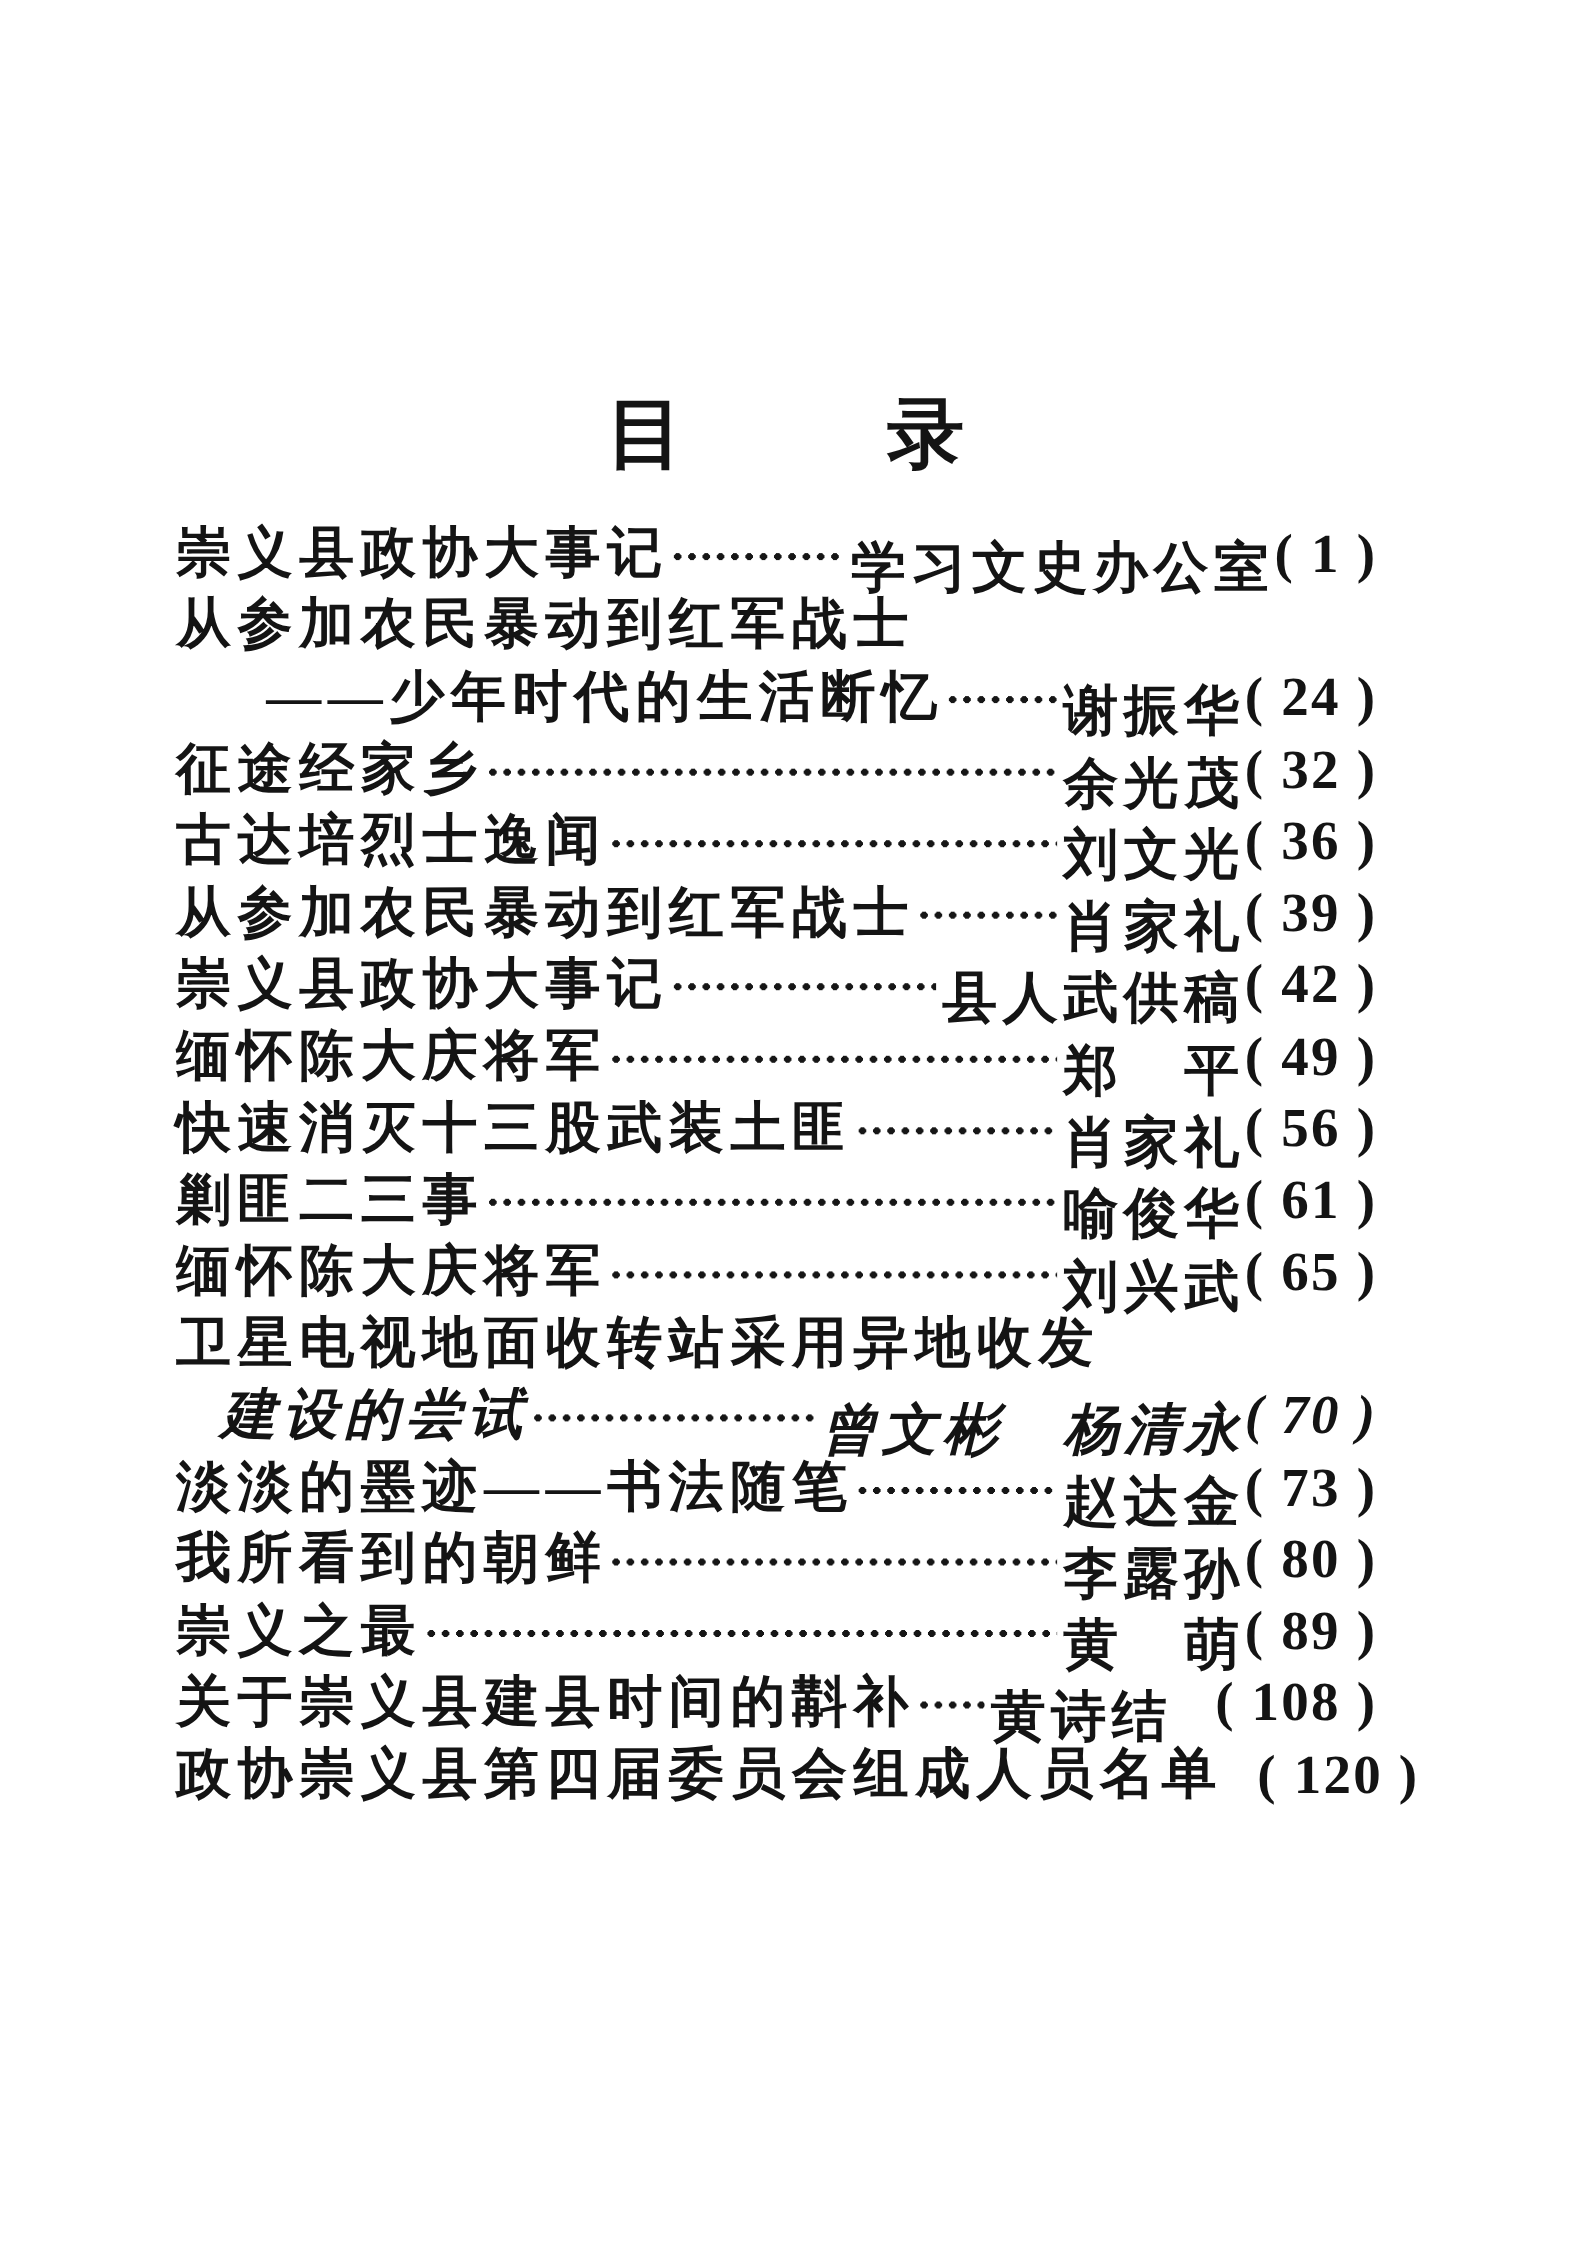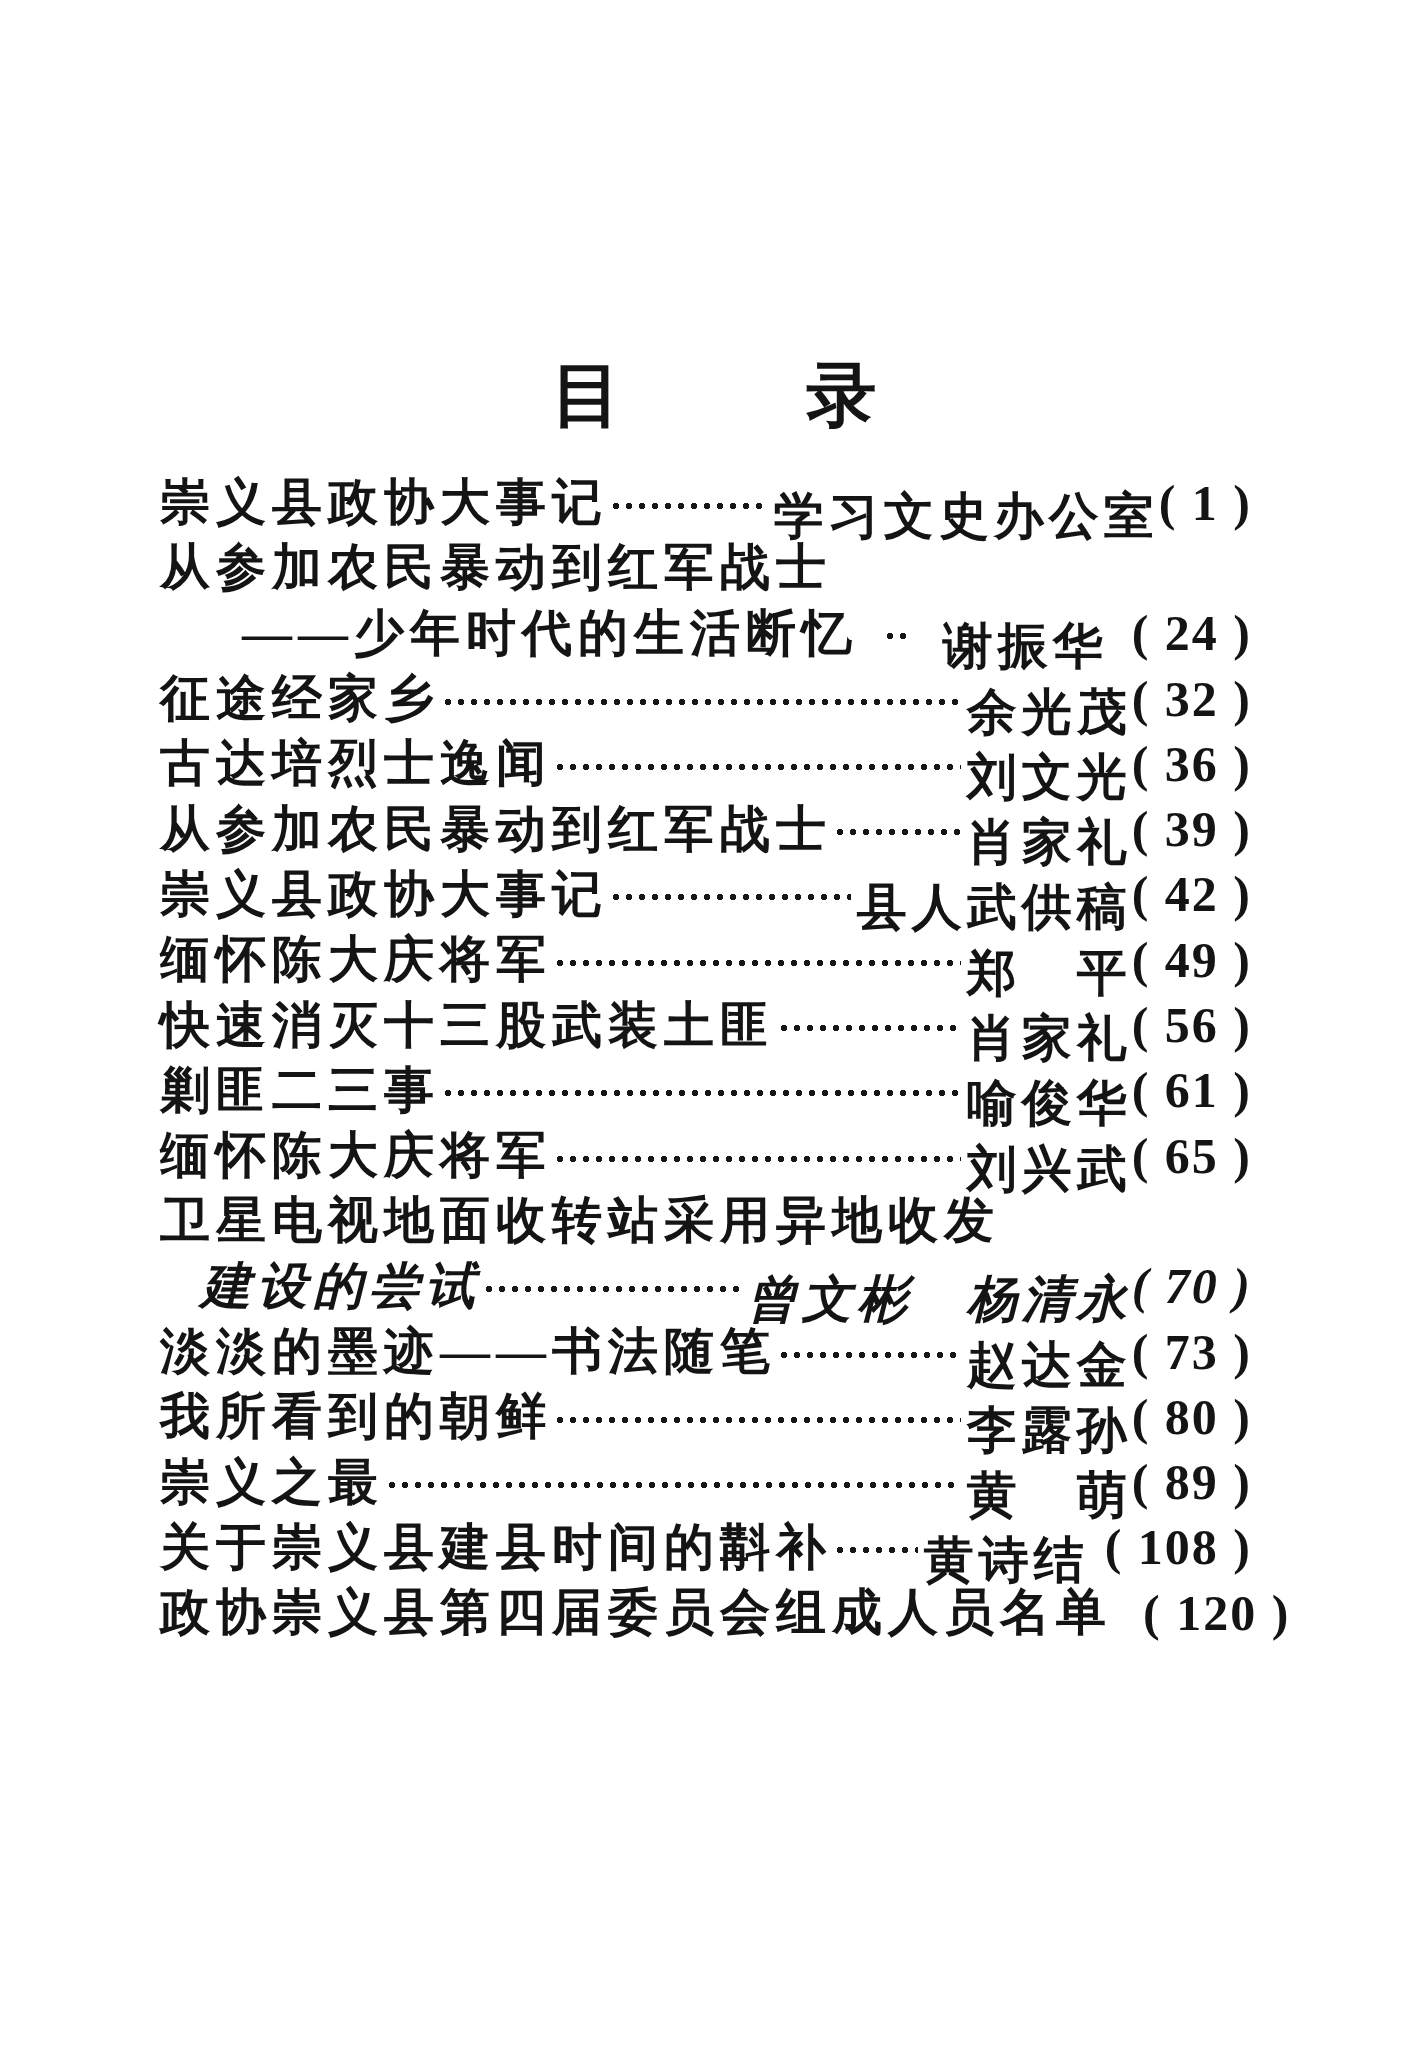--- a/index.html
+++ b/index.html
@@ -78,21 +78,21 @@
     <span class="dot-leader"></span>
     <span class="toc-author">学习文史办公室</span>
     <span class="toc-page">( 1 )</span>
   </div>
       <div class="toc-row">
     <span class="toc-title">从参加农民暴动到红军战士</span>
 
     <span class="toc-author"></span>
     <span class="toc-page"></span>
   </div>
-      <div class="toc-row" style="padding-left: 82px; gap: 24px;">
+      <div class="toc-row" style="padding-left: 82px;">
     <span class="toc-title">——少年时代的生活断忆</span>
     <span class="dot-leader"></span>
     <span class="toc-author">谢振华</span>
     <span class="toc-page">( 24 )</span>
   </div>
       <div class="toc-row">
     <span class="toc-title">征途经家乡</span>
     <span class="dot-leader"></span>
     <span class="toc-author">余光茂</span>
     <span class="toc-page">( 32 )</span>
@@ -166,21 +166,21 @@
       <div class="toc-row">
     <span class="toc-title">崇义之最</span>
     <span class="dot-leader"></span>
     <span class="toc-author">黄　萌</span>
     <span class="toc-page">( 89 )</span>
   </div>
       <div class="toc-row">
     <span class="toc-title">关于崇义县建县时间的斠补</span>
     <span class="dot-leader"></span>
     <span class="toc-author">黄诗结</span>
-    <span class="toc-page" style="margin-left: 16px;">( 108 )</span>
+    <span class="toc-page" style="margin-left: 39px;">( 108 )</span>
   </div>
       <div class="toc-row">
     <span class="toc-title">政协崇义县第四届委员会组成人员名单</span>
     <span class="dot-leader"></span>
     <span class="toc-author"></span>
     <span class="toc-page" style="margin-left: 23px;">( 120 )</span>
   </div>
     </div>
 
 </div>

